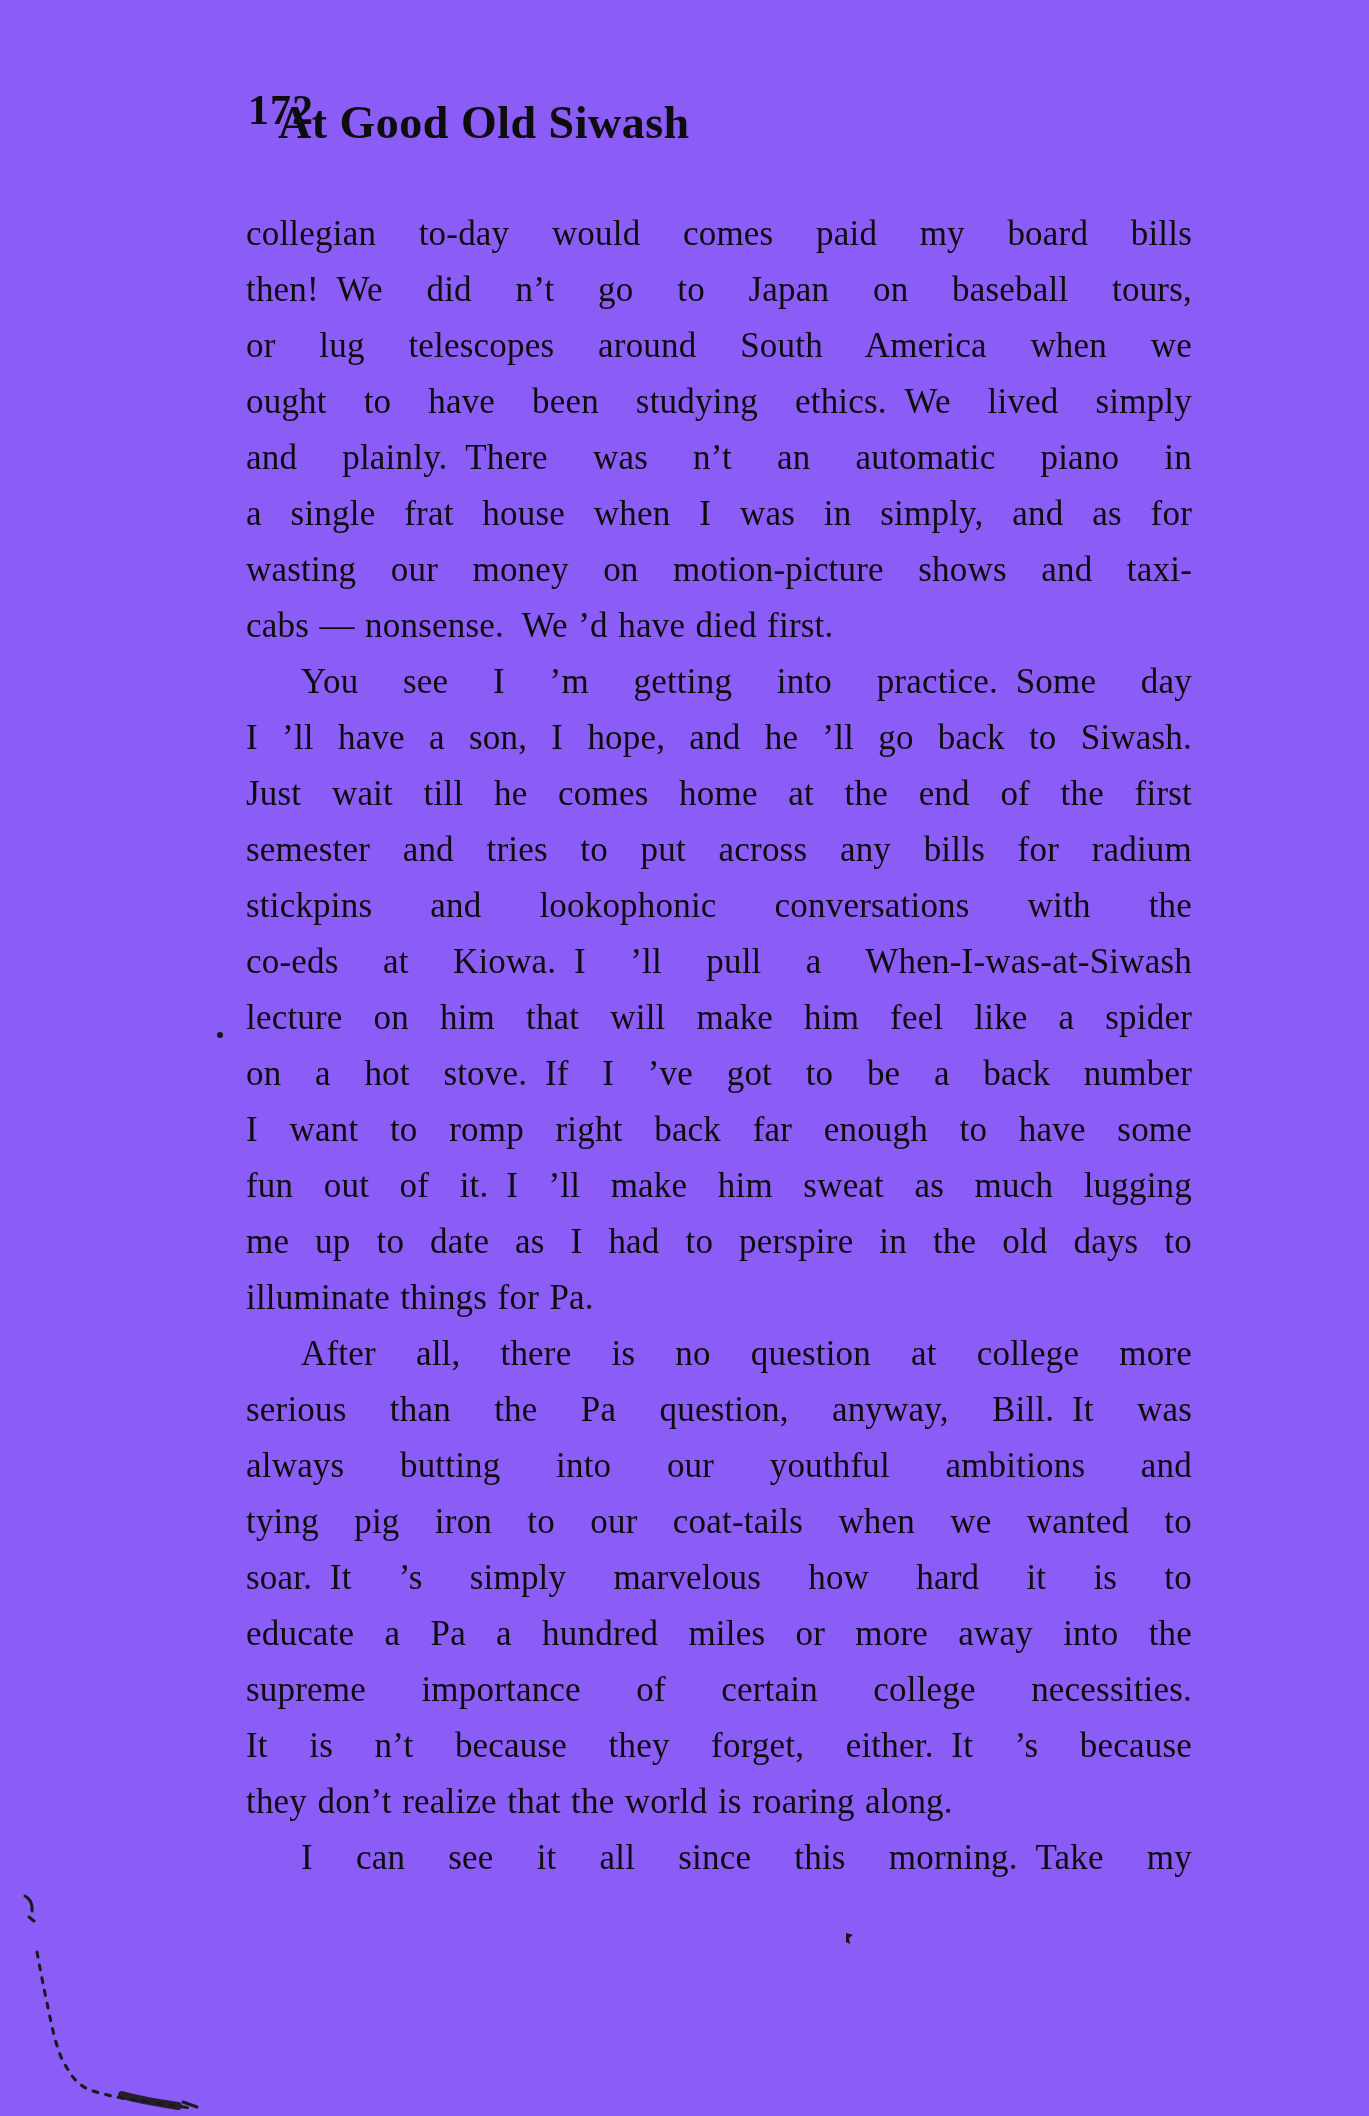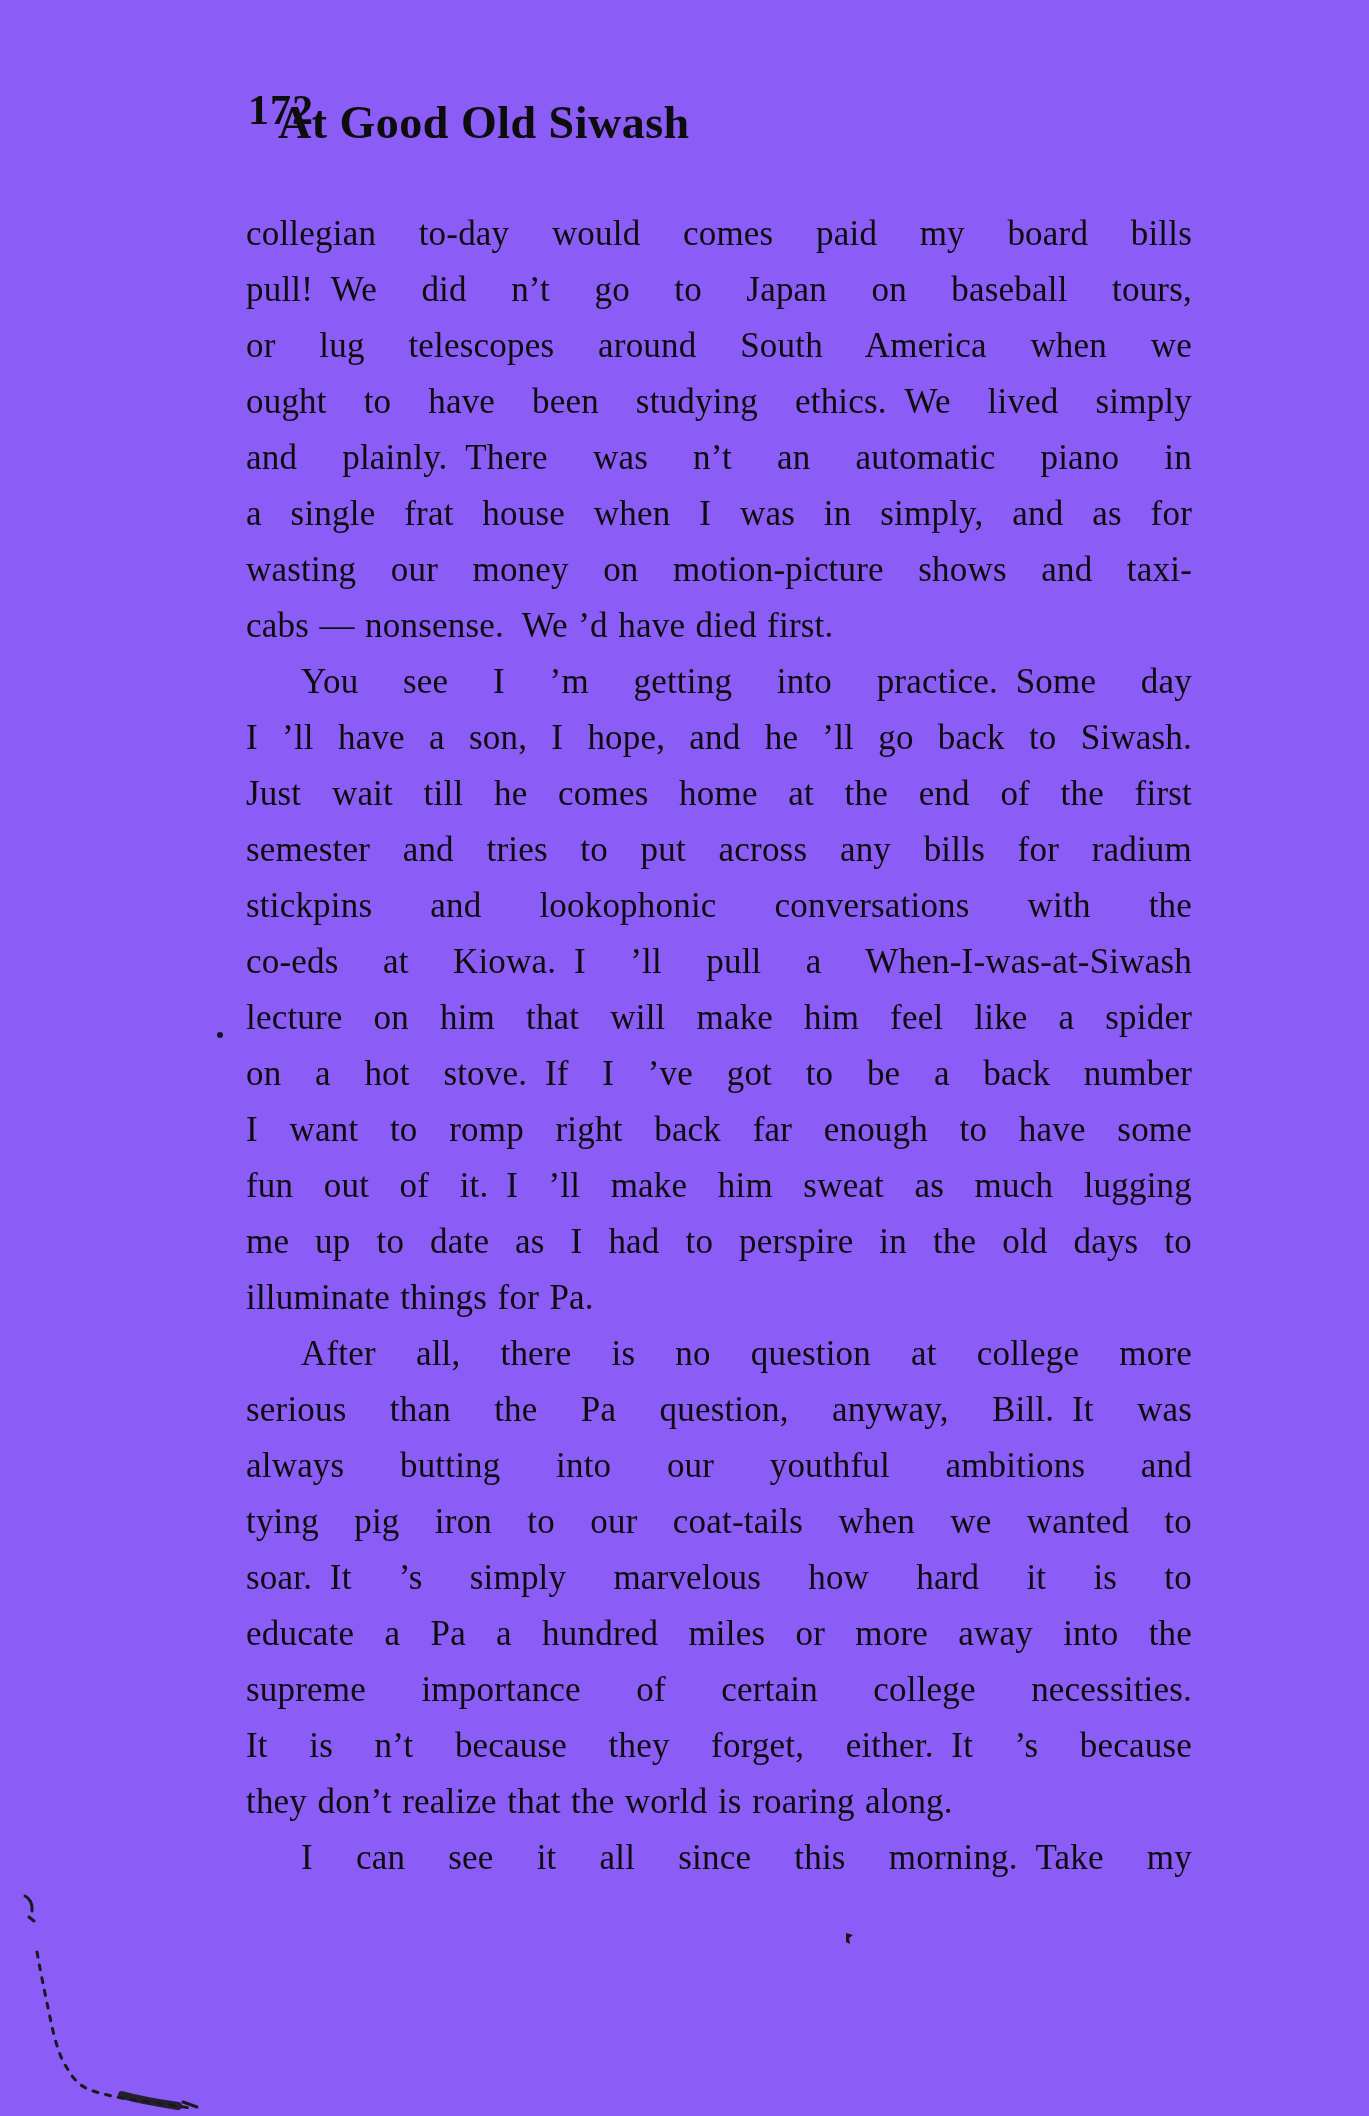--- a/index.html
+++ b/index.html
@@ -70,21 +70,21 @@
 
 <div class="page">
 
   <header>
     <span class="page-num">172</span>
     <h1 class="book-title">At Good Old Siwash</h1>
   </header>
 
   <main class="text-block">
       <div class="line">collegian to-day would comes paid my board bills</div>
-      <div class="line">pull! We did n’t go to Japan on baseball tours,</div>
+      <div class="line">then! We did n’t go to Japan on baseball tours,</div>
       <div class="line">or lug telescopes around South America when we</div>
       <div class="line">ought to have been studying ethics. We lived simply</div>
       <div class="line">and plainly. There was n’t an automatic piano in</div>
       <div class="line">a single frat house when I was in simply, and as for</div>
       <div class="line">wasting our money on motion-picture shows and taxi-</div>
       <div class="line flush">cabs — nonsense. We ’d have died first.</div>
       <div class="line indent">You see I ’m getting into practice. Some day</div>
       <div class="line">I ’ll have a son, I hope, and he ’ll go back to Siwash.</div>
       <div class="line">Just wait till he comes home at the end of the first</div>
       <div class="line">semester and tries to put across any bills for radium</div>

